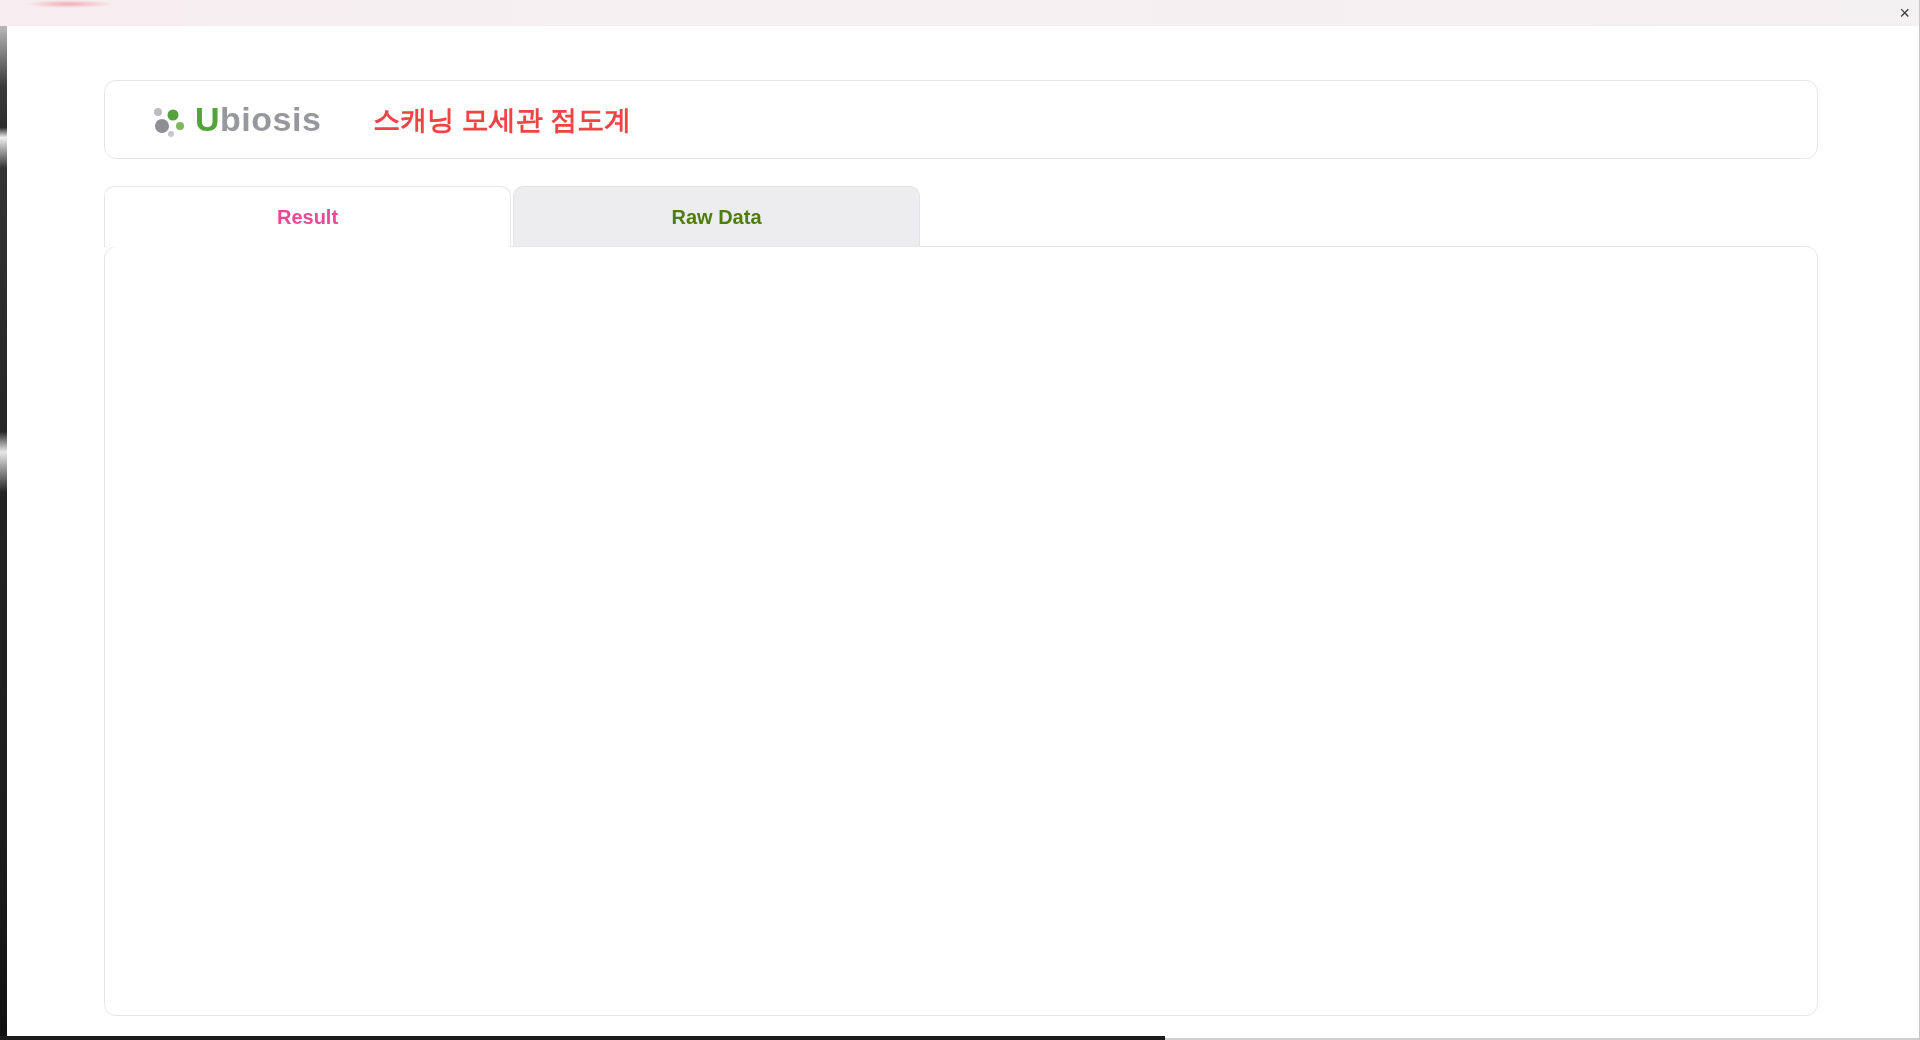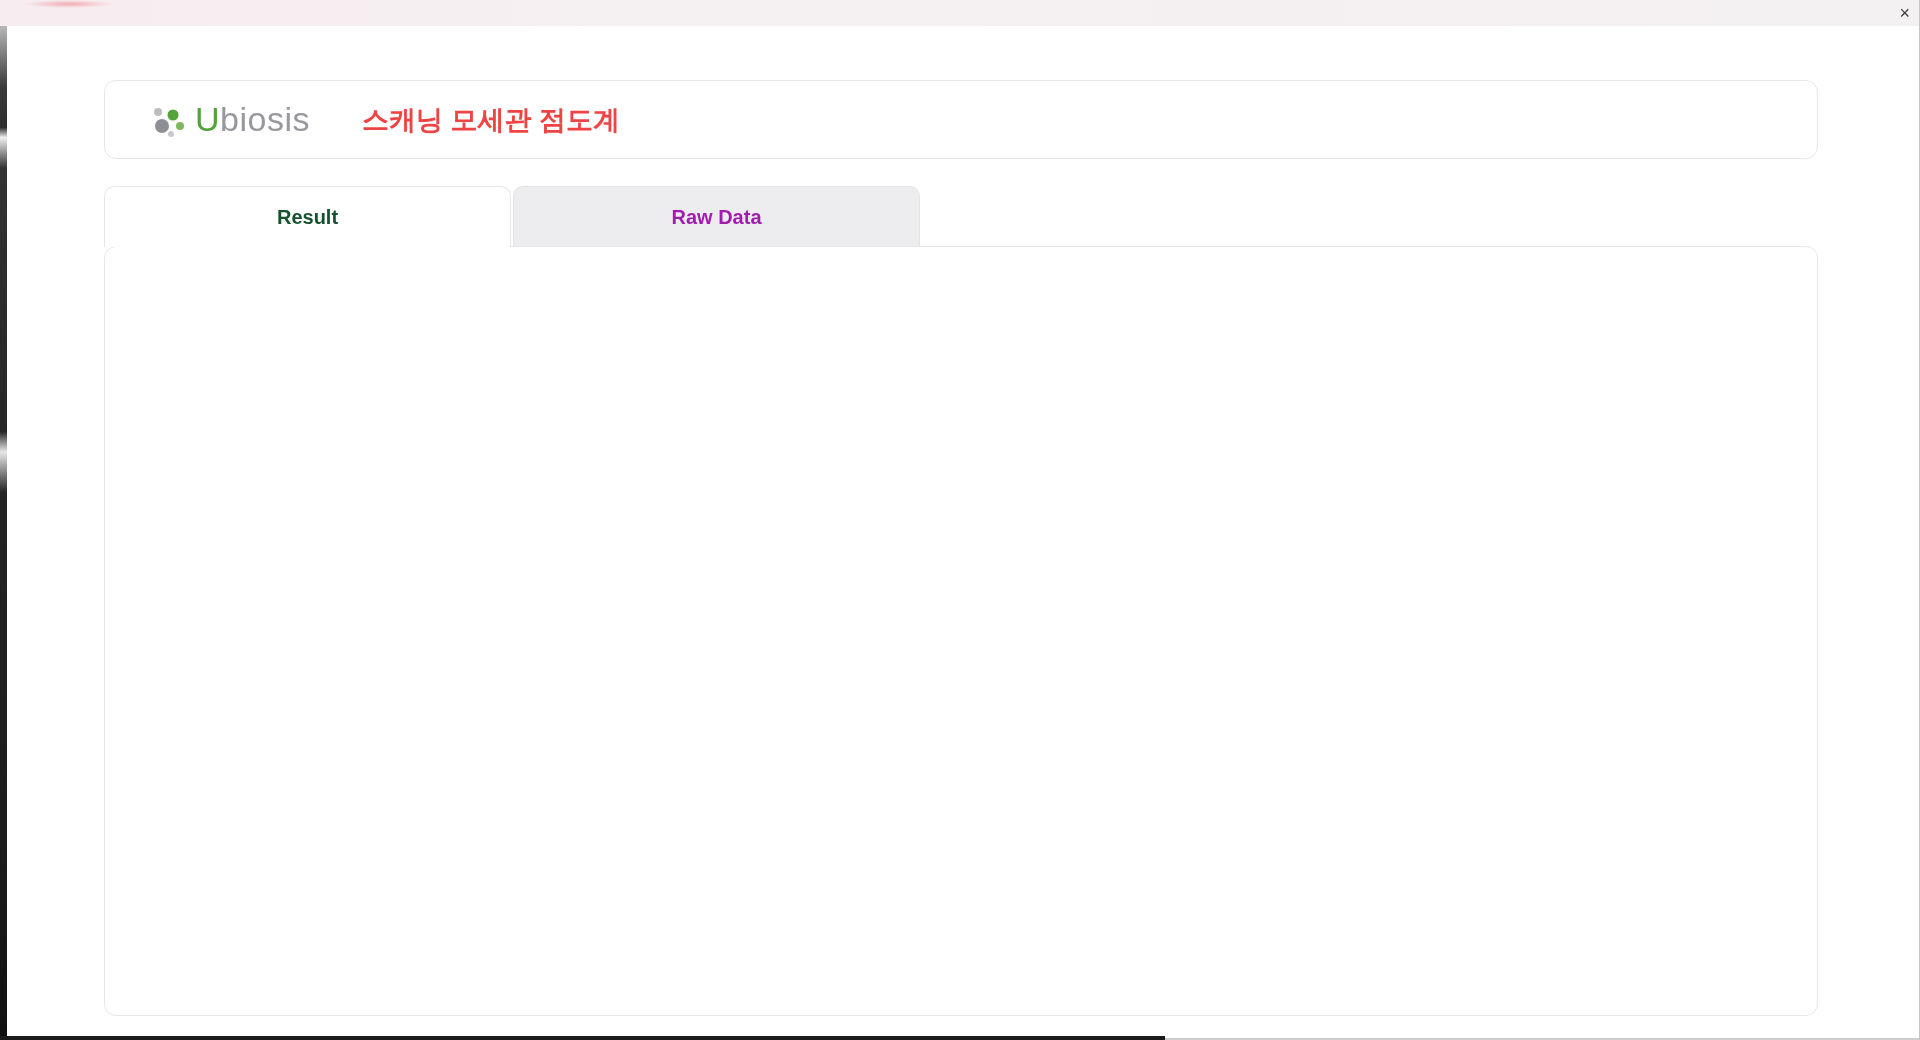--- a/index.html
+++ b/index.html
@@ -15,29 +15,29 @@
   .left-strip { position:absolute; left:0; top:26px; width:7px; height:1014px;
     background:linear-gradient(#b8b8b8 0%, #3a3a3a 6%, #2e2e2e 10%, #f0f0f0 11%, #333 14%, #262626 40%, #e8e8e8 42%, #232323 46%, #1d1d1d 80%, #101010 100%); }
   .bottom-strip { position:absolute; left:0; bottom:0; width:1165px; height:4px; background:#1b1b1b; }
   .bottom-hairline { position:absolute; left:1165px; bottom:0; width:755px; height:2px; background:#cfcfcf; }
 
   .card { position:absolute; background:#fff; border:1px solid #e7e7ea; border-radius:12px; }
 
   
   .header-card { left:104px; top:80px; width:1714px; height:79px; display:flex; align-items:center; padding-left:44px; }
   .logo { display:flex; align-items:center; gap:6px; }
-  .brand { font-size:34px; font-weight:normal; letter-spacing:.5px; color:#97979e; }
+  .brand { font-size:34px; font-weight:bold; letter-spacing:.5px; color:#97979e; }
   .brand .u { color:#53a23a; }
   .app-title { margin-left:52px; font-size:27px; font-weight:bold; color:#ef4444; }
 
   
   .tab { position:absolute; top:186px; height:61px; width:407px; border-radius:10px 10px 0 0;
     display:flex; align-items:center; justify-content:center; font-size:20px; font-weight:bold; }
-  .tab-active { left:104px; background:#fff; border:1px solid #e7e7ea; border-bottom:none; color:#14532d; z-index:3; }
-  .tab-inactive { left:513px; background:#ededf0; border:1px solid #e3e3e7; border-bottom:none; color:#a21caf; z-index:1; }
+  .tab-active { left:104px; background:#fff; border:1px solid #e7e7ea; border-bottom:none; color:#ec4899; z-index:3; }
+  .tab-inactive { left:513px; background:#ededf0; border:1px solid #e3e3e7; border-bottom:none; color:#4d7c0f; z-index:1; }
 
   .main-panel { left:104px; top:246px; width:1714px; height:770px; z-index:2; }
 
   
   .card-title { position:absolute; left:26px; top:18px; display:flex; align-items:center; gap:10px;
     font-size:21px; font-weight:bold; color:#2f3037; }
   .icon { display:inline-flex; align-items:center; justify-content:center; }
   .info-icon { width:24px; height:24px; border-radius:50%; background:#4478d2; color:#fff;
     font-family:"Liberation Serif", serif; font-style:italic; font-weight:bold; font-size:16px; }
 

